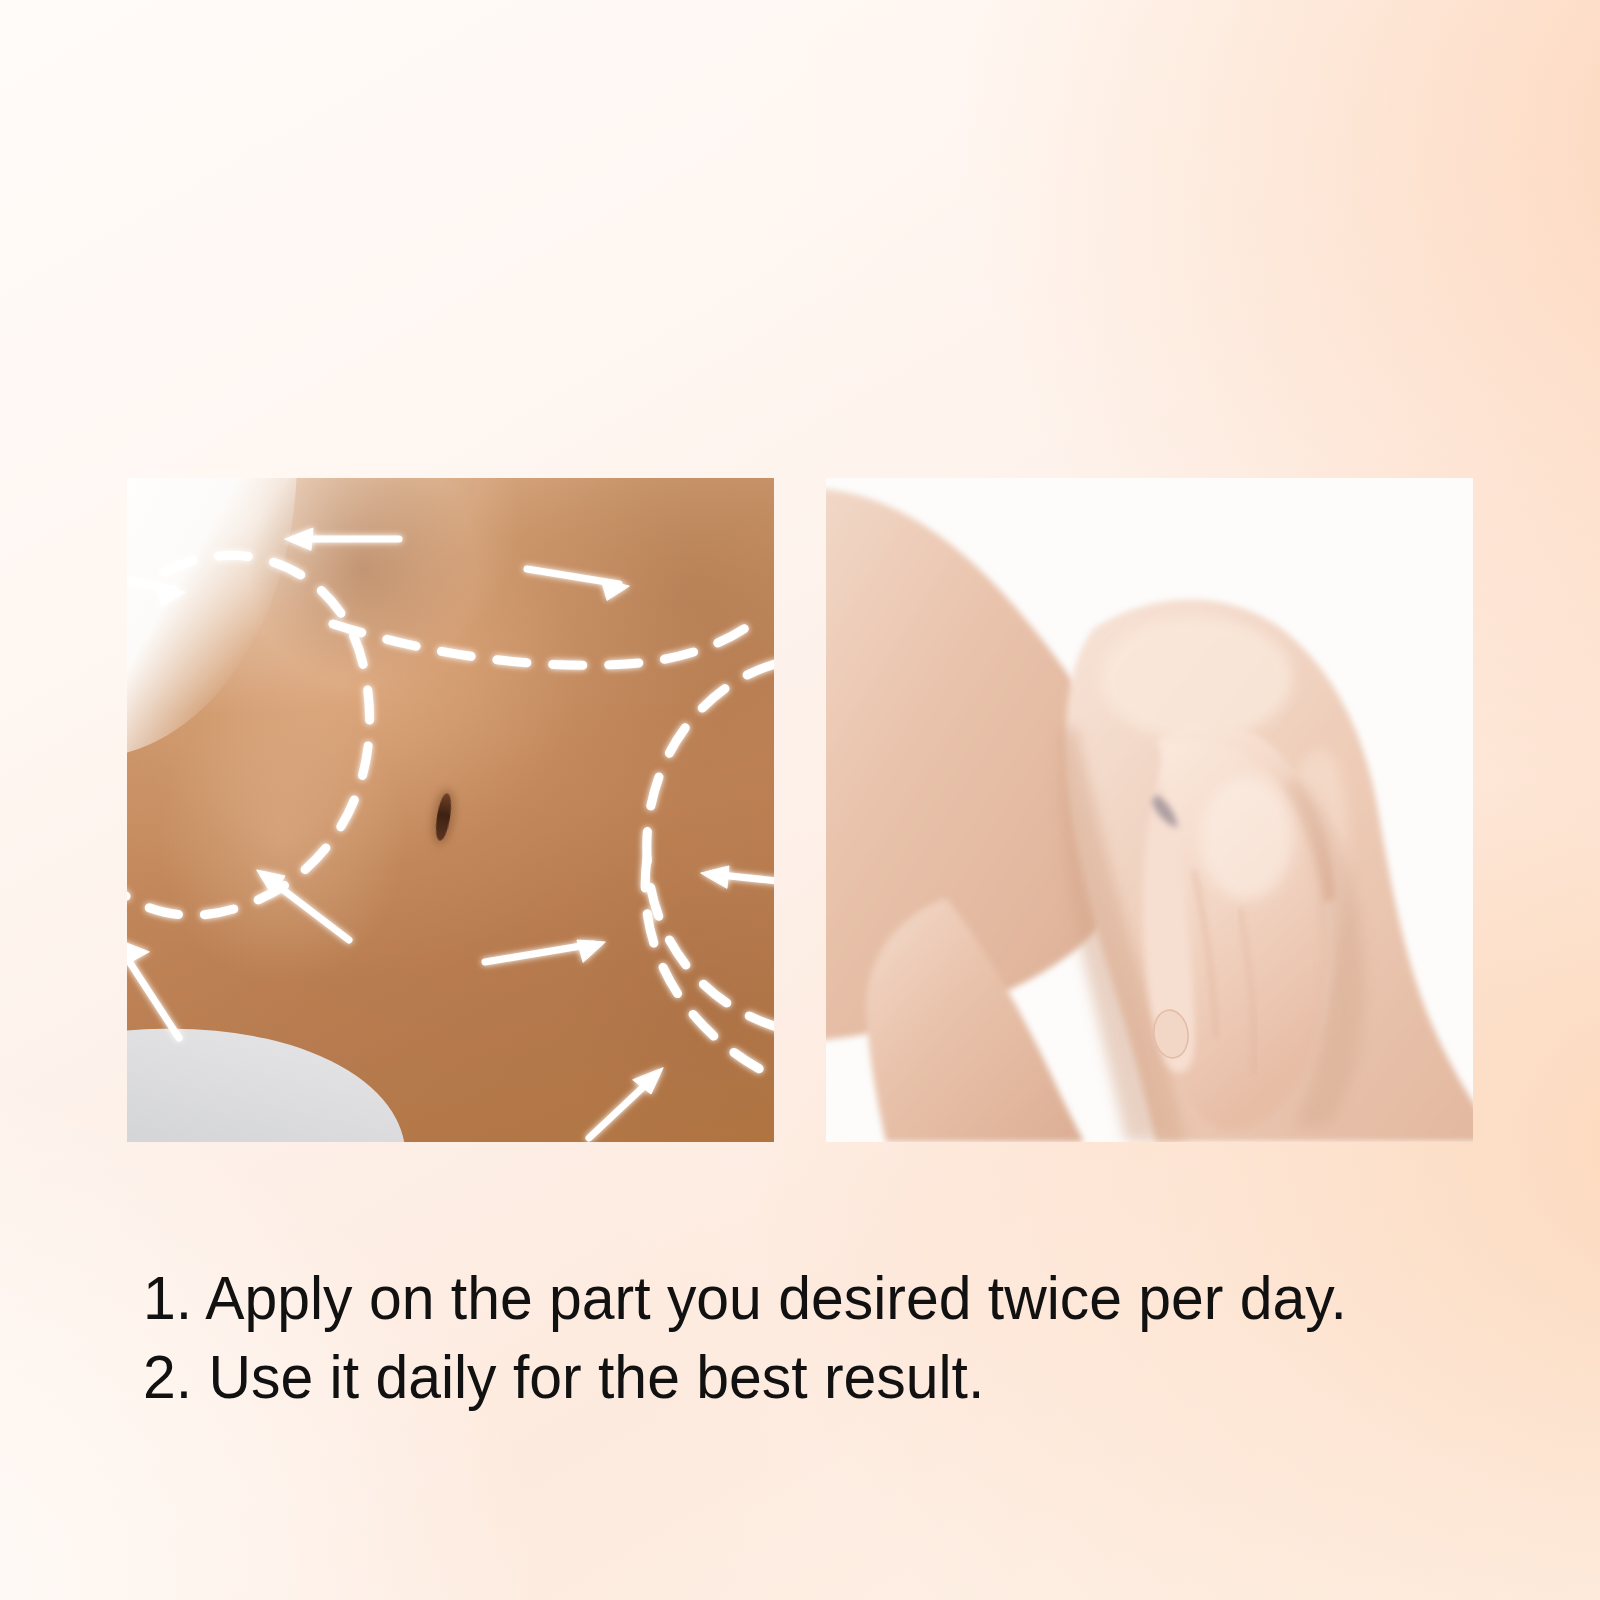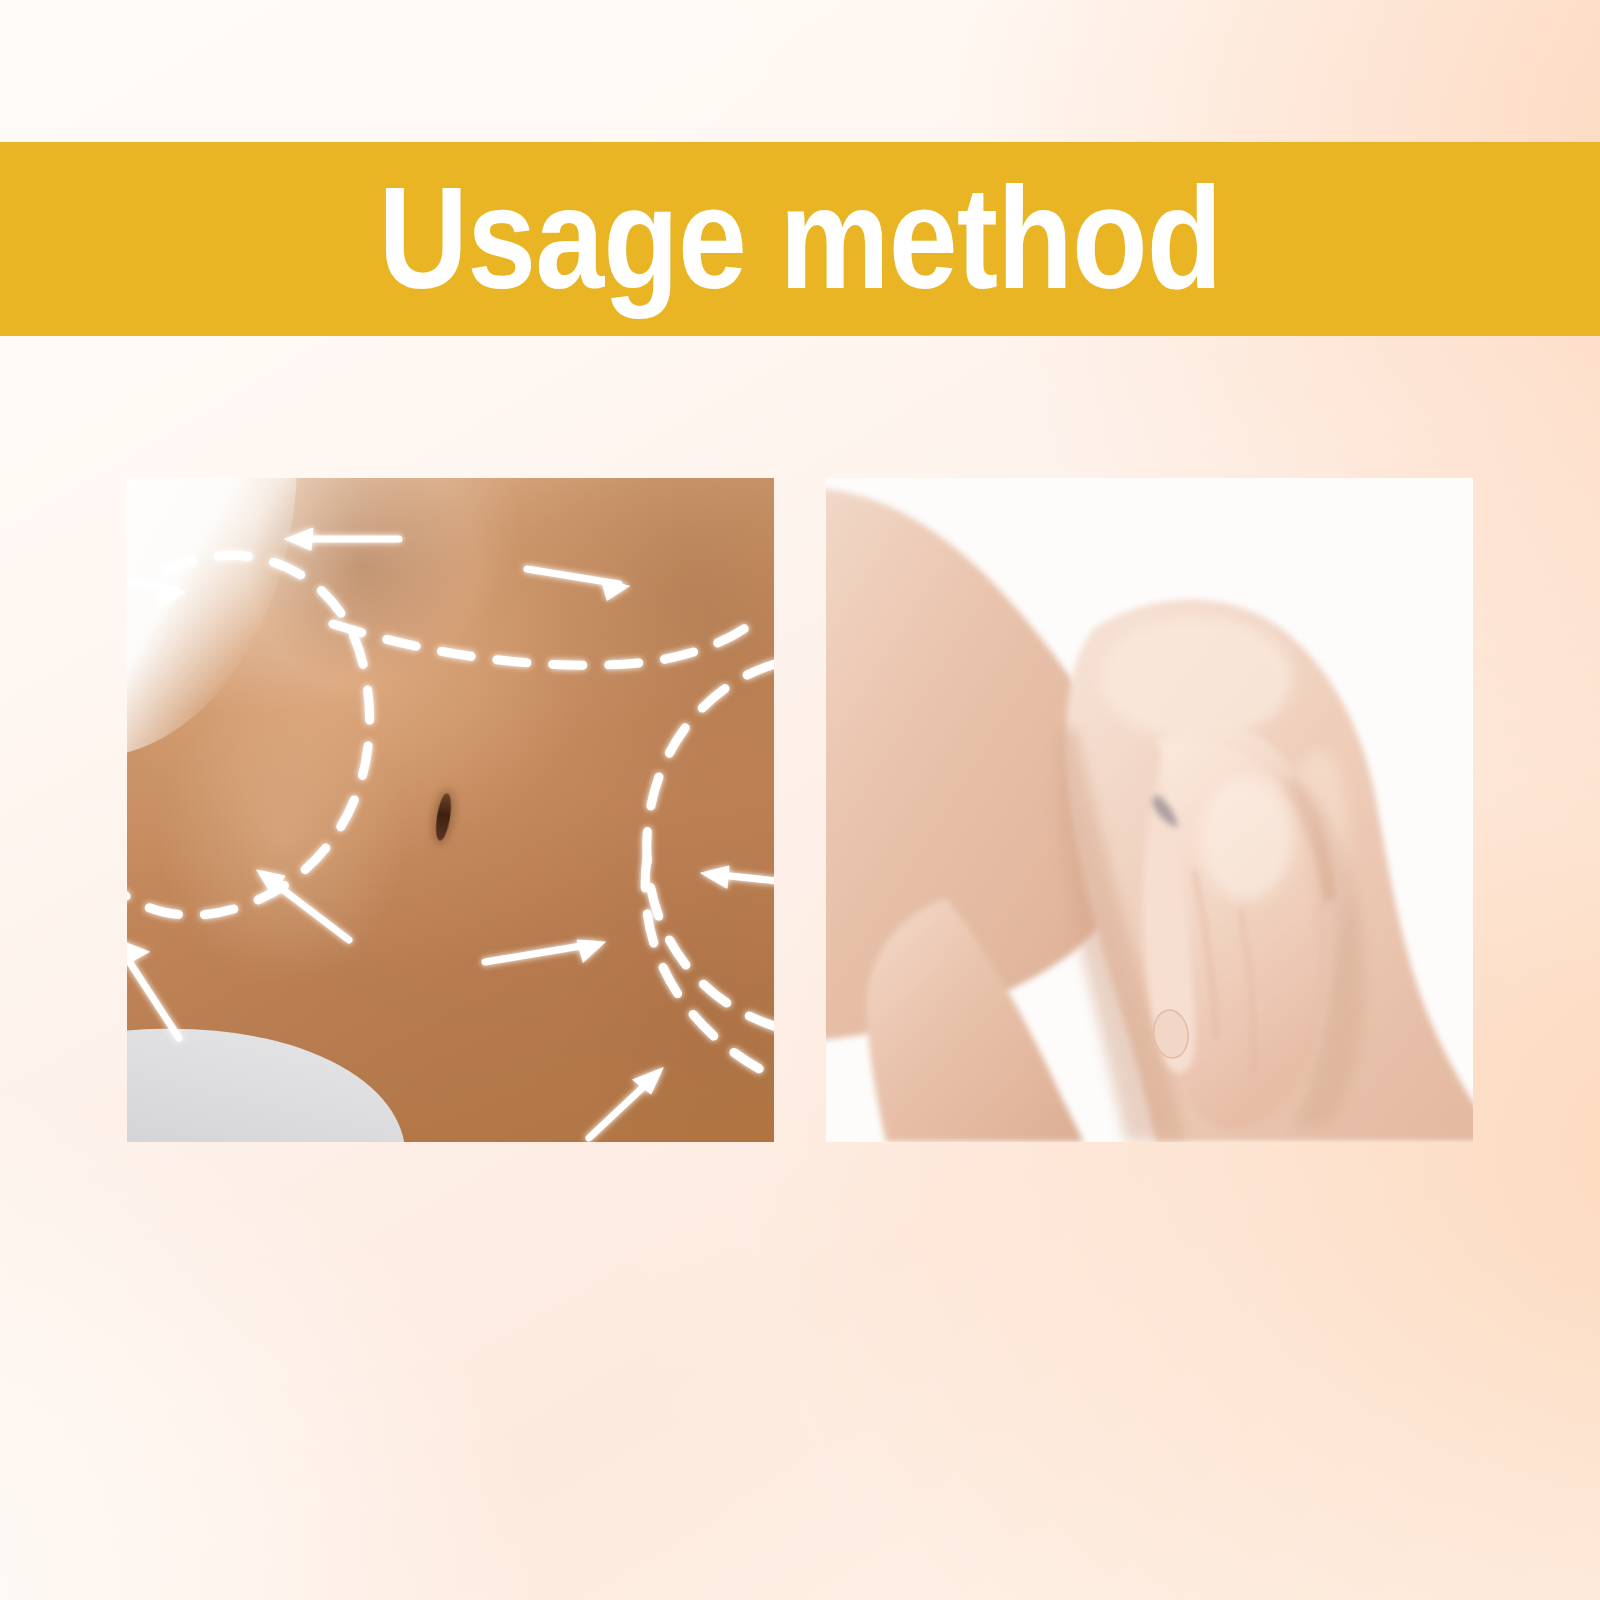--- a/index.html
+++ b/index.html
@@ -164,23 +164,20 @@
     white-space: nowrap;
     transform: scaleX(0.95);
     transform-origin: left center;
   }
 </style>
 </head>
 <body>
 
 <div id="page">
 
-  <div id="title-banner">
-    <div id="title-text">Usage method</div>
-  </div>
 
   <div id="photo-row">
 
     <div class="photo" id="photo-abdomen">
 
       <div id="abdomen-bg-wedge"></div>
       <div id="abdomen-shade-a"></div>
       <div id="abdomen-shade-c"></div>
       <div id="abdomen-shade-b"></div>
       <div id="abdomen-navel"></div>
@@ -322,14 +319,18 @@
 
           <path filter="url(#soft)" opacity="0.8" d="M 330 316 C 342 324 350 336 352 350 C 340 346 330 336 326 324 Z" fill="#9b8f96"></path>
         </g>
 
         <path filter="url(#softer)" opacity="0.35" d="M 470 300 C 514 340 534 410 538 486 C 542 552 528 608 504 648
                  L 468 648 C 494 596 506 530 500 466 C 494 394 480 338 458 304 Z" fill="#cfa288"></path>
       </svg>
     </div>
   </div>
 
+  <div id="instructions">
+    <div class="instruction-line">1. Apply on the part you desired twice per day.</div>
+    <div class="instruction-line">2. Use it daily for the best result.</div>
+  </div>
 
 </div>
 
 </body></html>

